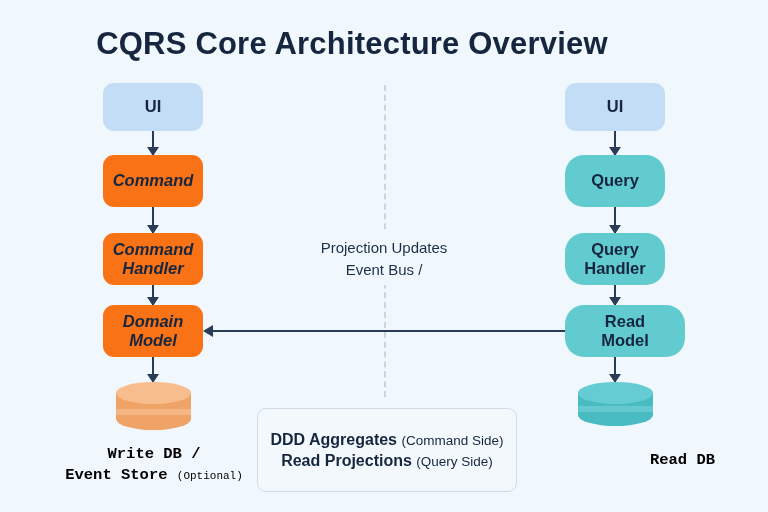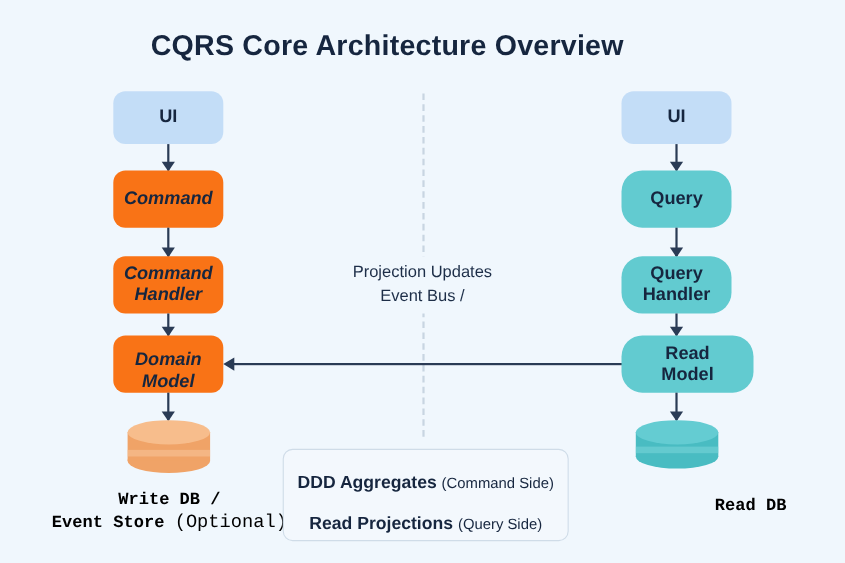--- a/index.html
+++ b/index.html
@@ -8,21 +8,21 @@
     background:#f0f7fd;
     font-family:"Liberation Sans",sans-serif;
     color:#13233c;
     overflow:hidden;
   }
   #stage{position:relative;width:768px;height:512px;}
 
   #title{
     position:absolute;left:0;top:26px;width:704px;
     text-align:center;
-    font-size:26px;font-weight:bold;
+    font-size:31px;font-weight:bold;
     color:#16263f;
     letter-spacing:.2px;
   }
 
   .node{
     position:absolute;
     border-radius:11px;
     display:flex;align-items:center;justify-content:center;
     text-align:center;
     font-size:16.5px;font-weight:bold;
@@ -97,34 +97,34 @@
   .cyl.teal .top{background:#64ccd2;}
   .cyl.teal .bot{background:#49bcc2;}
   .cyl.teal .band{background:#7ad6da;}
 
   .dblabel{
     position:absolute;text-align:center;
     font-size:15.5px;font-weight:bold;line-height:1.35;
     color:#000000;
     font-family:Liberation Mono, monospace;
   }
-  .dblabel .soft{font-weight:bold;font-size:17px;}
+  .dblabel .soft{font-weight:bold;font-size:11px;}
 
   #legend{
     position:absolute;left:257px;top:408px;width:260px;height:84px;
     background:#f3f8fd;
     border:1.5px solid #cfdce8;
     border-radius:9px;
     box-sizing:border-box;
     display:flex;flex-direction:column;align-items:center;justify-content:center;
     text-align:center;
     line-height:1.32;
     padding:0 10px;
   }
-  #legend .row{font-size:16px;font-weight:bold;color:#16263f;margin-top:16px;}
+  #legend .row{font-size:16px;font-weight:bold;color:#16263f;}
   #legend .row .thin{font-size:13.5px;font-weight:normal;}
 </style>
 </head>
 <body>
 
 <div id="stage">
 
   <div id="title">CQRS Core Architecture Overview</div>
 
   <div class="divider"></div>
@@ -150,21 +150,21 @@
   <div class="node orange" style="left:103px;top:233px;width:100px;height:52px;white-space:pre-line;">
     <span>Command
 Handler</span>
   </div>
 
   <div class="vconn" style="left:146px;top:285px;height:20px;">
     <div class="ln"></div>
       <div class="hd"></div>
   </div>
 
-  <div class="node orange" style="left:103px;top:305px;width:100px;height:52px;white-space:pre-line;align-items:flex-end;">
+  <div class="node orange" style="left:103px;top:305px;width:100px;height:52px;white-space:pre-line;">
     <span>Domain
 Model</span>
   </div>
 
   <div class="vconn" style="left:146px;top:357px;height:25px;">
     <div class="ln"></div>
       <div class="hd"></div>
   </div>
 
   <div class="cyl orange" style="left:116px;top:382px;width:75px;height:48px;">

